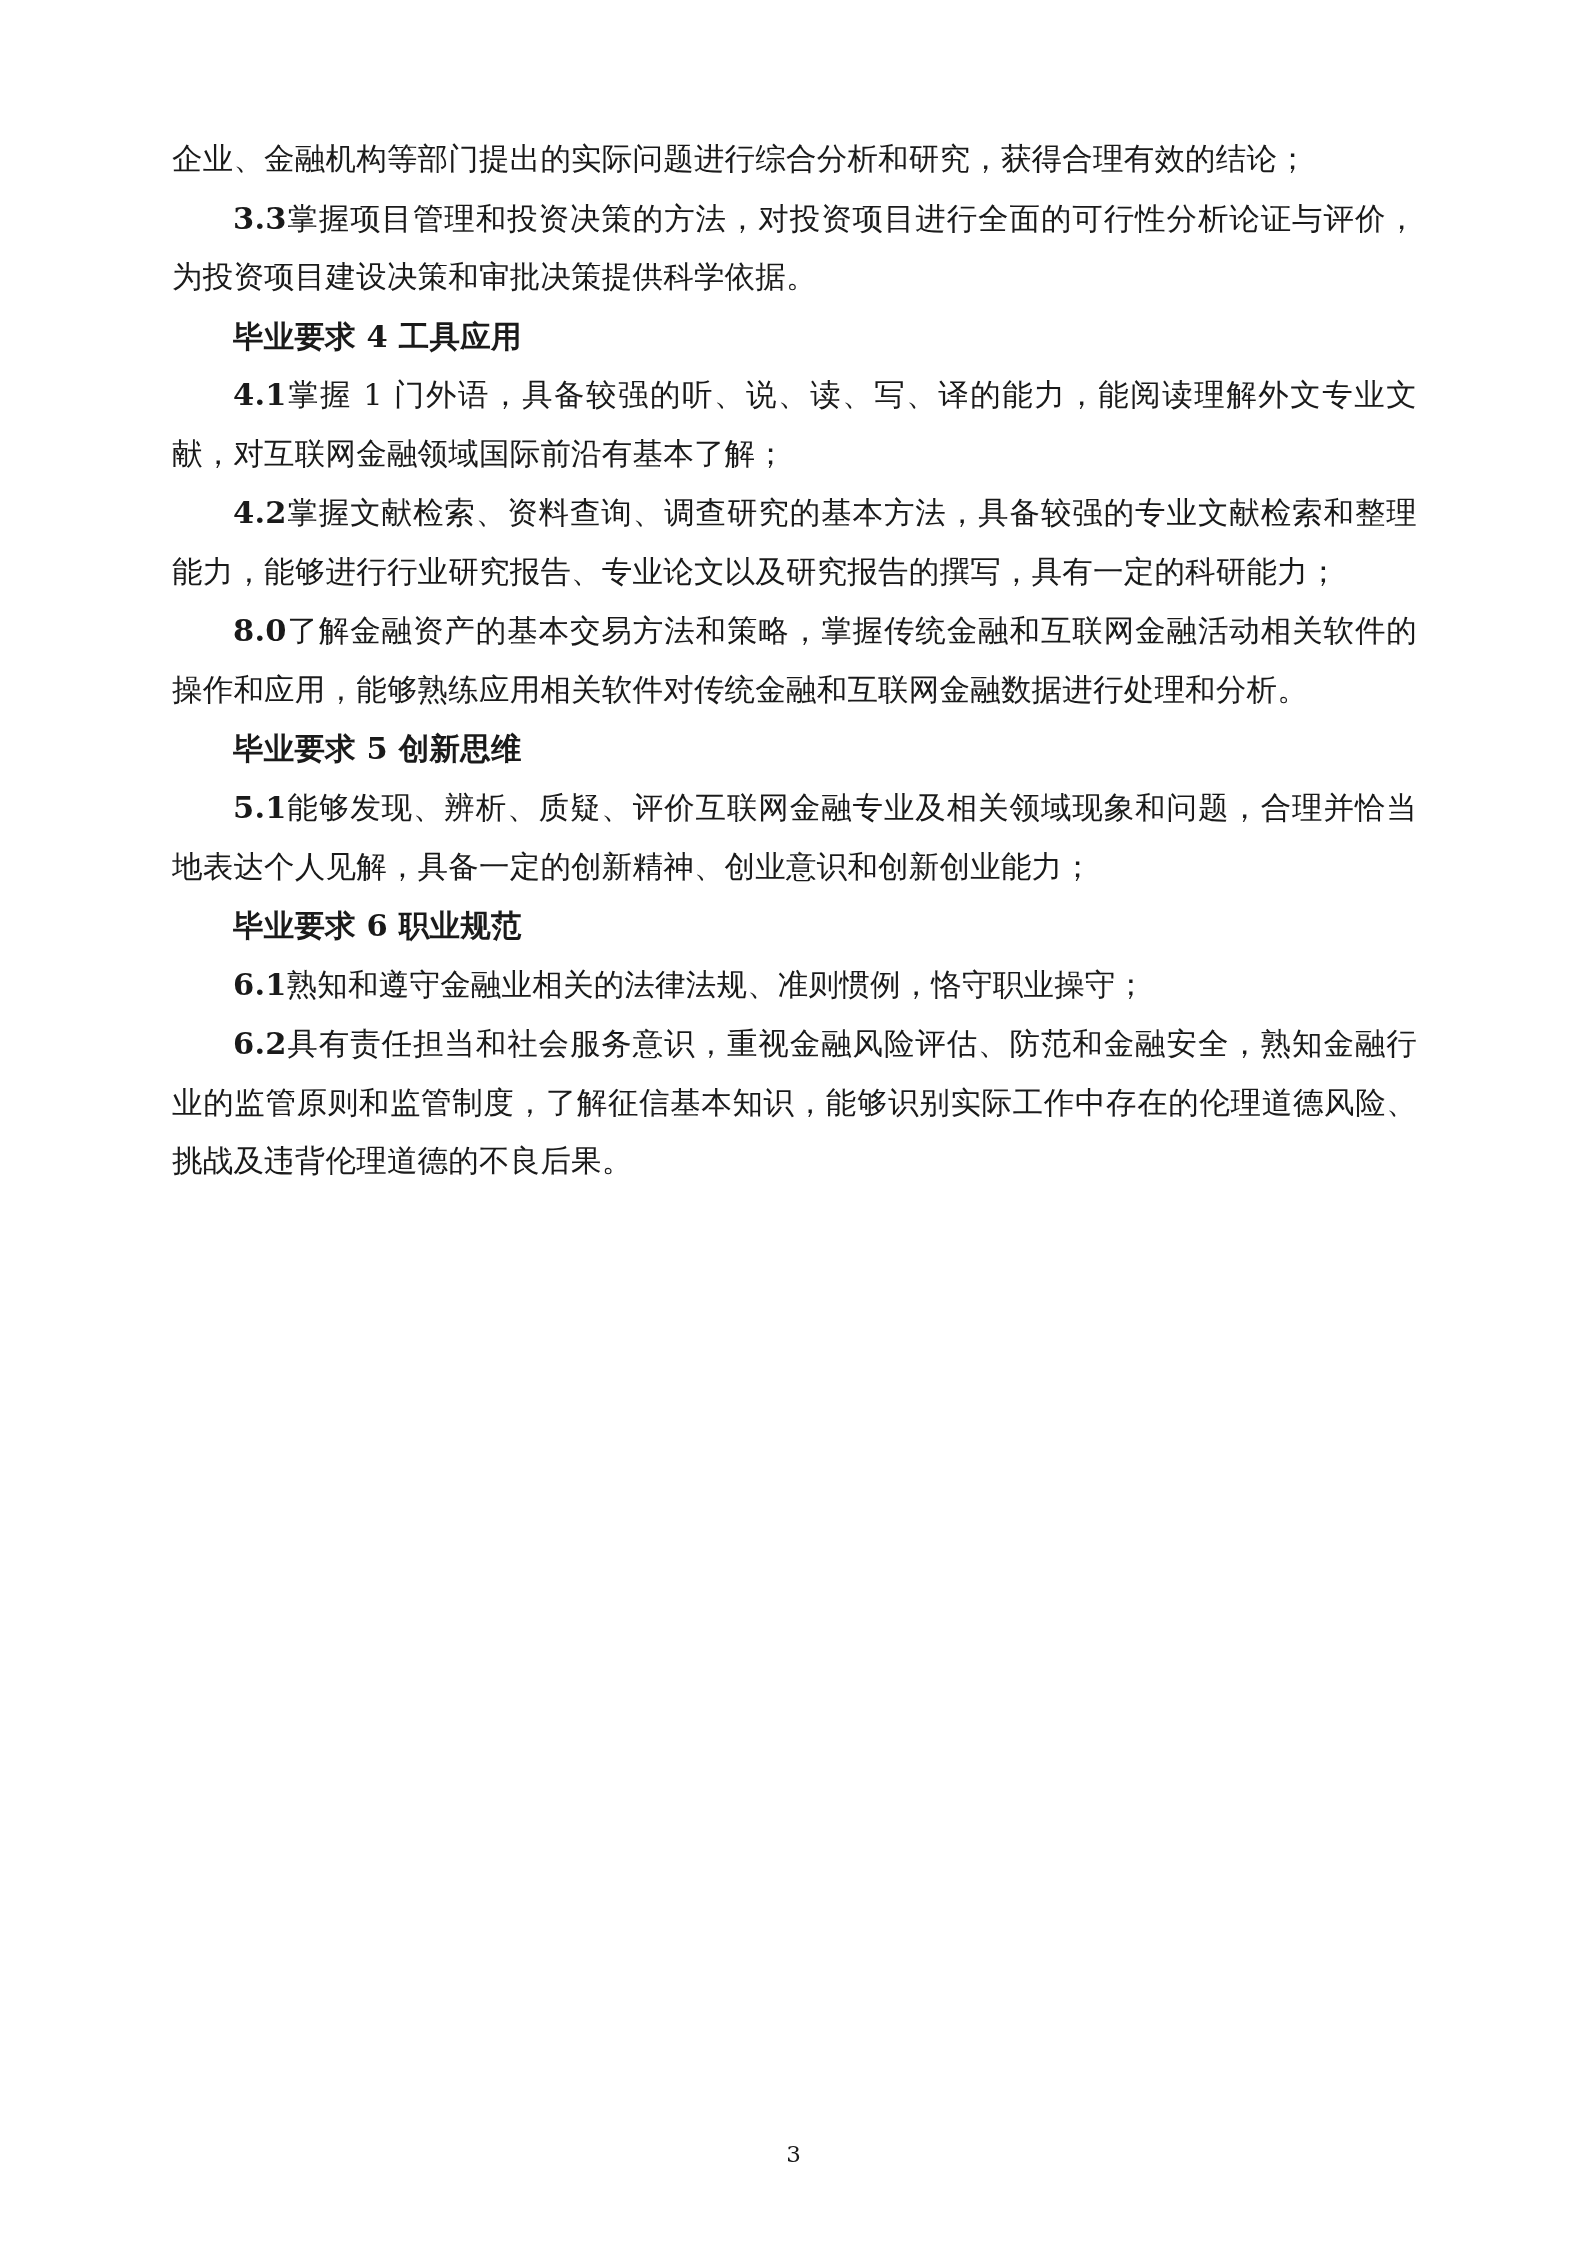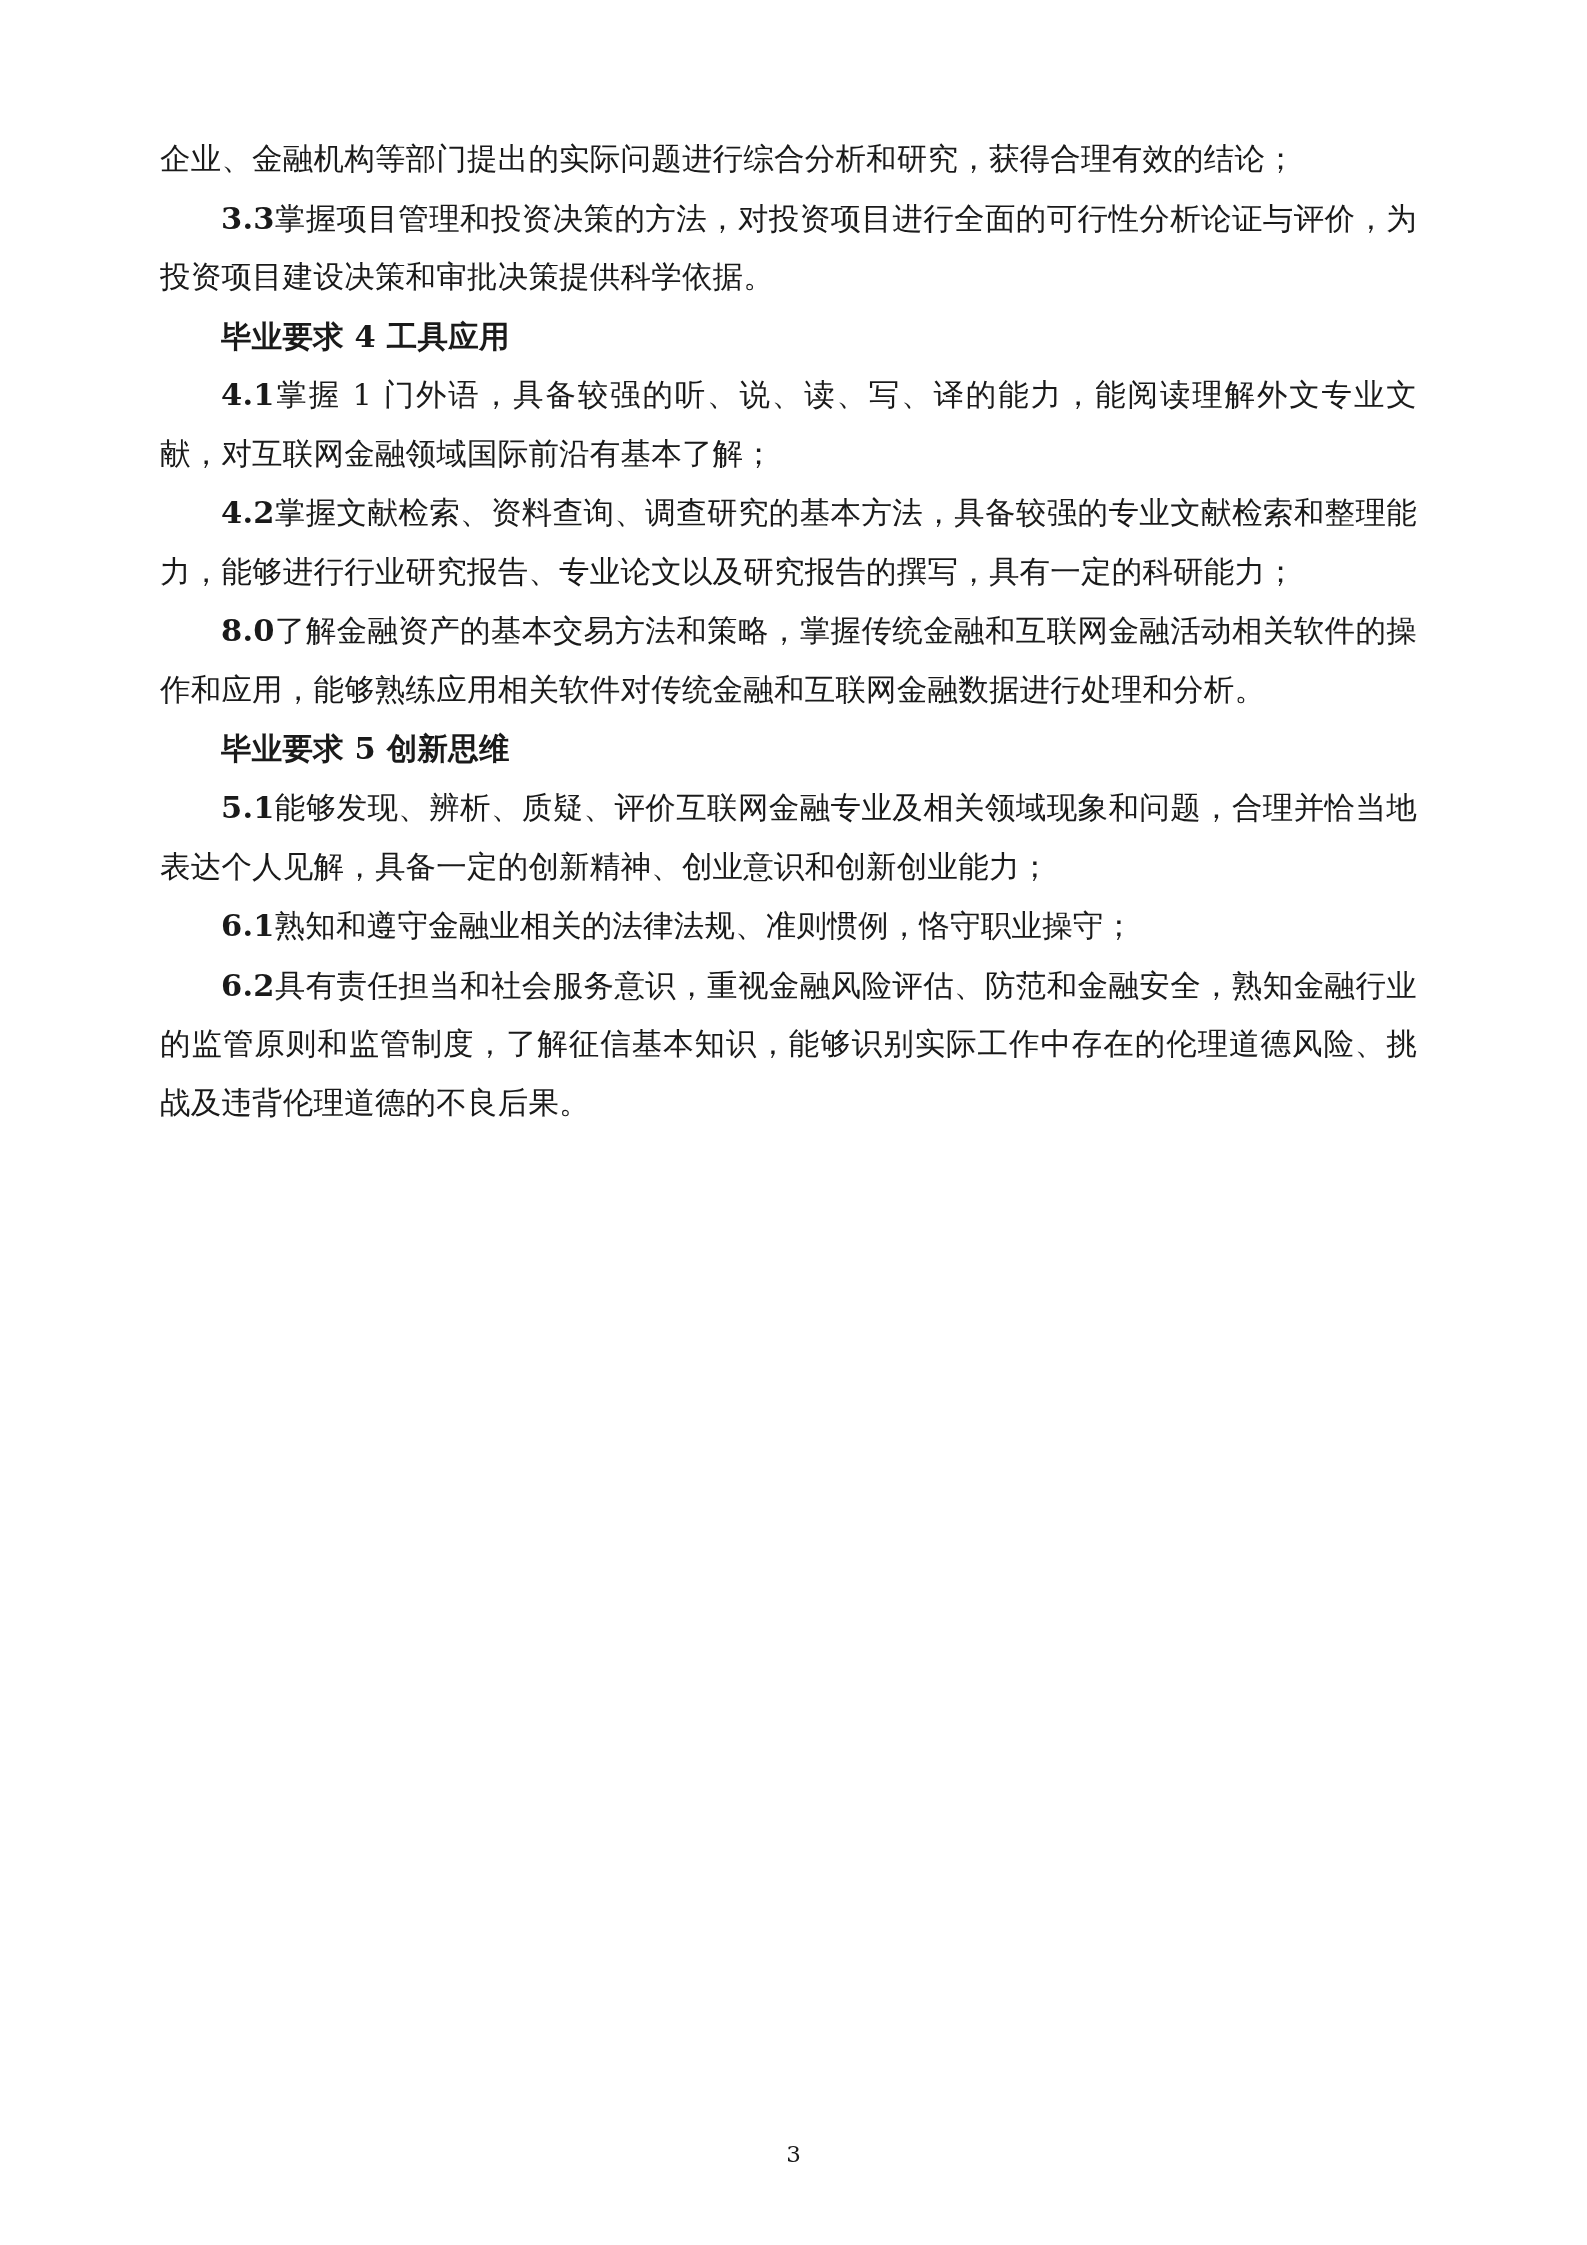--- a/index.html
+++ b/index.html
@@ -16,20 +16,21 @@
     padding: 130px 170px 60px 160px;
     font-family: "DejaVu Serif", "Liberation Serif", serif;
     color: #1a1a1a;
   }
   .body-text {
     font-size: 30.5px;
     line-height: 1.92;
     text-align: justify;
     text-justify: inter-ideograph;
     letter-spacing: 0.2px;
+    margin-left: 12px;
   }
   p {
     margin: 0;
   }
   .indent {
     text-indent: 2em;
   }
   .hang {
     text-indent: 0;
   }
@@ -78,20 +79,21 @@
       <span class="num">8.0</span><span>了解金融资产的基本交易方法和策略，掌握传统金融和互联网金融活动相关软件的操作和应用，能够熟练应用相关软件对传统金融和互联网金融数据进行处理和分析。</span>
     </p>
 
     <p class="heading">毕业要求 5  创新思维</p>
 
     <p class="indent">
       <span class="num">5.1</span><span>能够发现、辨析、质疑、评价互联网金融专业及相关领域现象和问题，合理并恰当地表达个人见解，具备一定的创新精神、创业意识和创新创业能力；</span>
     </p>
 
 
+    <p class="heading">毕业要求 6  职业规范</p>
 
     <p class="indent">
       <span class="num">6.1</span><span>熟知和遵守金融业相关的法律法规、准则惯例，恪守职业操守；</span>
     </p>
 
     <p class="indent">
       <span class="num">6.2</span><span>具有责任担当和社会服务意识，重视金融风险评估、防范和金融安全，熟知金融行业的监管原则和监管制度，了解征信基本知识，能够识别实际工作中存在的伦理道德风险、挑战及违背伦理道德的不良后果。</span>
     </p>
 
 

